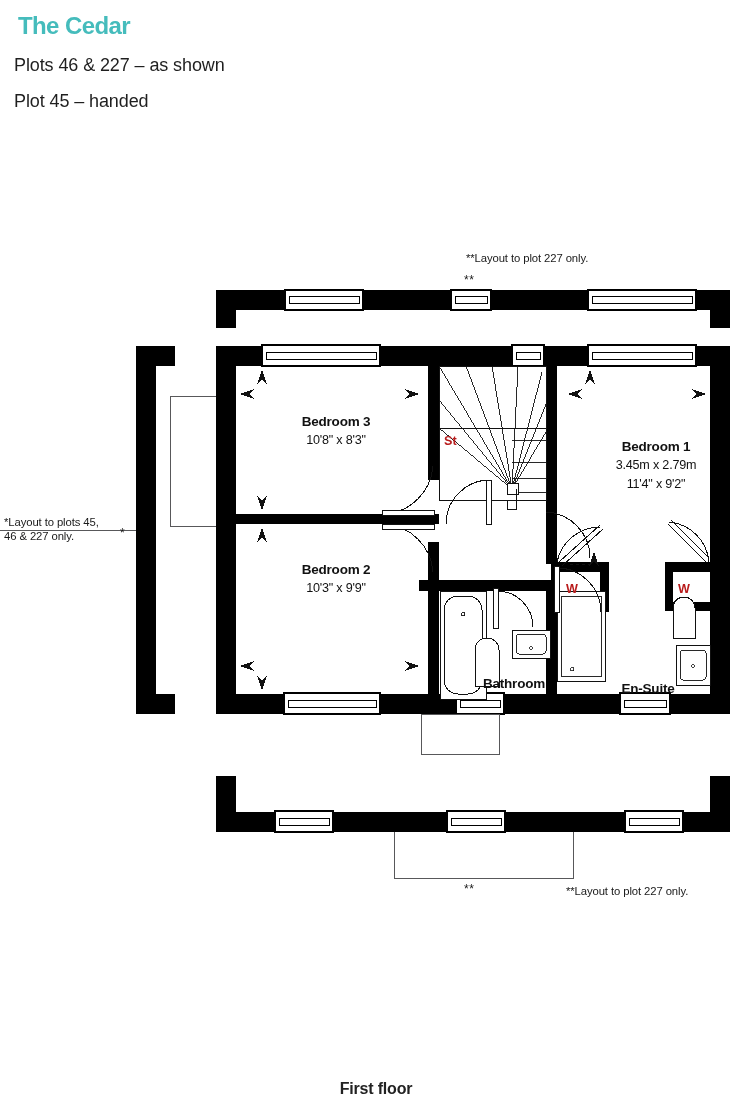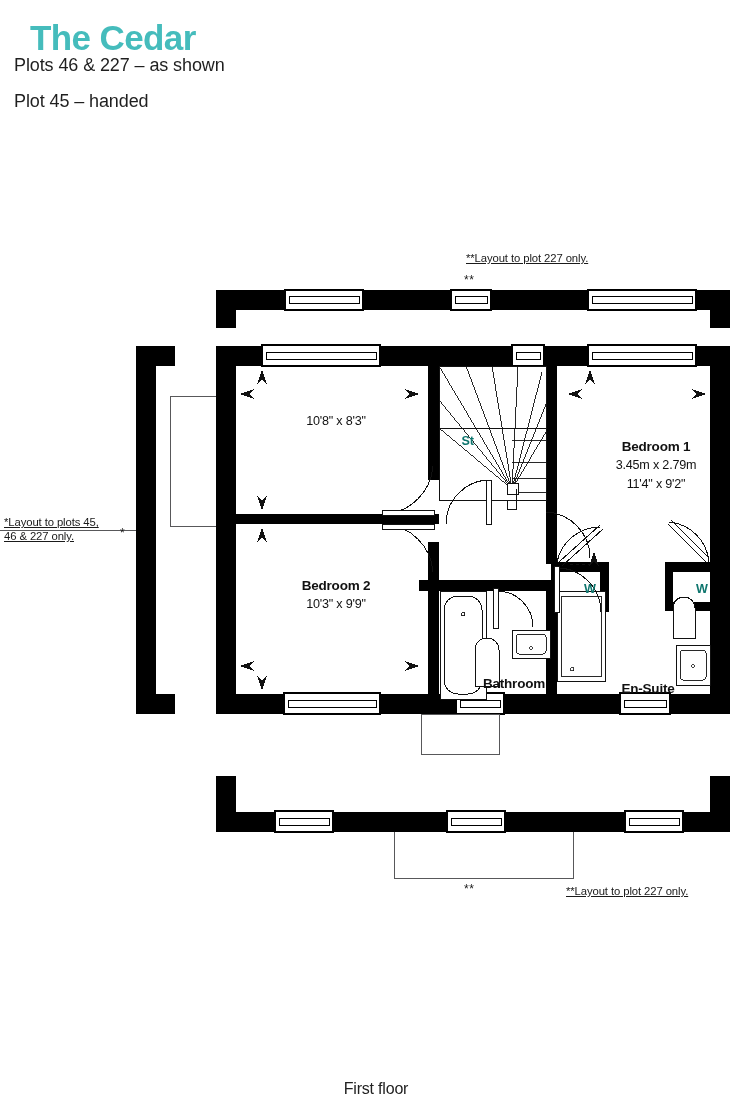--- a/index.html
+++ b/index.html
@@ -19,25 +19,25 @@
   }
 
   
   #header {
     position: absolute;
     left: 14px;
     top: 0px;
     width: 600px;
   }
   #plan-title {
-    font-size: 35px;
+    font-size: 24px;
     font-weight: bold;
     letter-spacing: -0.6px;
     color: #45bcbc;
-    margin: 16px;
+    margin: 4px;
     padding: 2px 0 0 0;
     line-height: 40px;
   }
   .subtitle {
     font-size: 18px;
     color: #1f1f1f;
     line-height: 18px;
     letter-spacing: -0.1px;
   }
   #subtitle-1 { position: absolute; left: 0px; top: 56px; }
@@ -46,40 +46,40 @@
   
   #floor-label {
     position: absolute;
     left: 0;
     top: 1080px;
     width: 752px;
     text-align: center;
     font-size: 16px;
     color: #222;
     letter-spacing: -0.2px;
+    font-weight: bold;
   }
 
   
   #plan {
     position: absolute;
     left: 0;
     top: 0;
     width: 752px;
     height: 1112px;
   }
 
   
   .note {
     position: absolute;
     font-size: 11.3px;
     line-height: 14px;
     color: #1a1a1a;
     letter-spacing: -0.1px;
     white-space: pre-line;
-    text-decoration: underline;
   }
   #note-left   { left: 4px;   top: 515px; width: 130px; }
   #note-top    { left: 466px; top: 251px; }
   #note-bottom { left: 566px; top: 884px; }
 
   .star-mark {
     position: absolute;
     font-size: 12px;
     color: #1a1a1a;
     letter-spacing: 0.5px;
@@ -104,22 +104,22 @@
   }
   .room-dim {
     font-size: 12.6px;
     line-height: 19px;
     white-space: nowrap;
   }
   .tiny-label {
     position: absolute;
     font-size: 12.6px;
     font-weight: bold;
-    color: #0f766e;
-    text-align: right;
+    color: #b91c1c;
+    text-align: left;
     white-space: nowrap;
   }
 </style>
 </head>
 <body>
 
 <div id="header">
   <h1 id="plan-title">The Cedar</h1>
   <div class="subtitle" id="subtitle-1">Plots 46 &amp; 227 – as shown</div>
   <div class="subtitle" id="subtitle-2">Plot 45 – handed</div>
@@ -381,30 +381,31 @@
     <path d="M594,552 l5,14 l-5,-4 l-5,4 Z"></path>
     <line x1="570" y1="564" x2="590" y2="564" stroke="#111" stroke-width="1" stroke-dasharray="3,3"></line>
   </g>
 
   <g stroke="#58585a" stroke-width="1" fill="none">
     <line x1="0" y1="530" x2="136" y2="530"></line>
   </g>
 </svg>
 
 <div class="room-label" id="label-bedroom-3" style="left:238px; top:412px; width:196px;">
+  <div class="room-name">Bedroom 3</div>
   <div class="room-dim">10'8" x 8'3"</div>
 </div>
 
 <div class="room-label" id="label-bedroom-1" style="left:558px; top:437px; width:196px;">
   <div class="room-name">Bedroom 1</div>
   <div class="room-dim">3.45m x 2.79m</div>
   <div class="room-dim">11'4" x 9'2"</div>
 </div>
 
-<div class="room-label" id="label-bedroom-2" style="left:238px; top:576px; width:196px;">
+<div class="room-label" id="label-bedroom-2" style="left:238px; top:560px; width:196px;">
   <div class="room-name">Bedroom 2</div>
   <div class="room-dim">10'3" x 9'9"</div>
 </div>
 
 <div class="room-label" id="label-bathroom" style="left:444px; top:630px; width:140px;margin-top:44px;">
   <div class="room-name">Bathroom</div>
 </div>
 
 <div class="room-label" id="label-ensuite" style="left:590px; top:673px; width:116px;margin-top:6px;">
   <div class="room-name">En-Suite</div>

